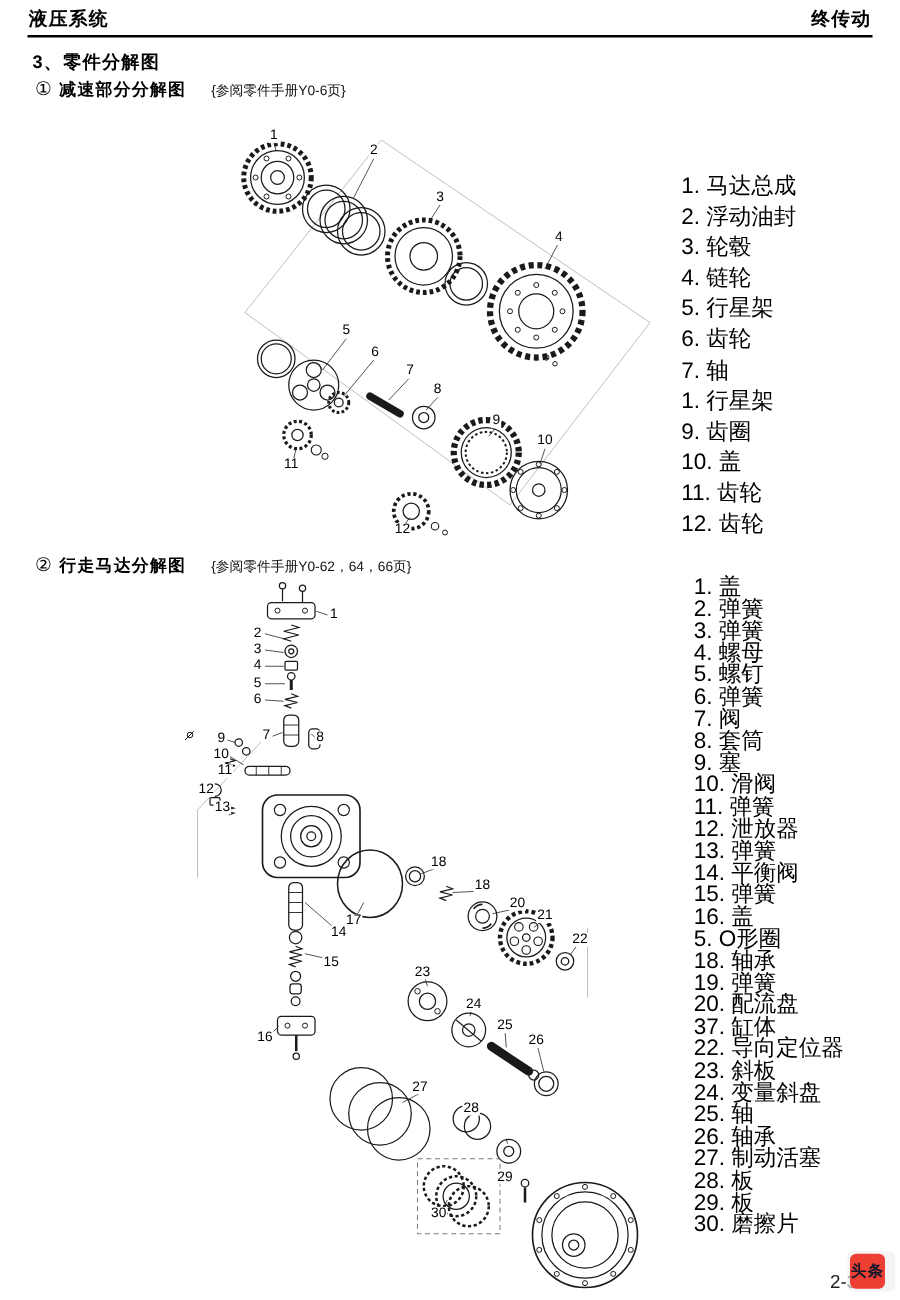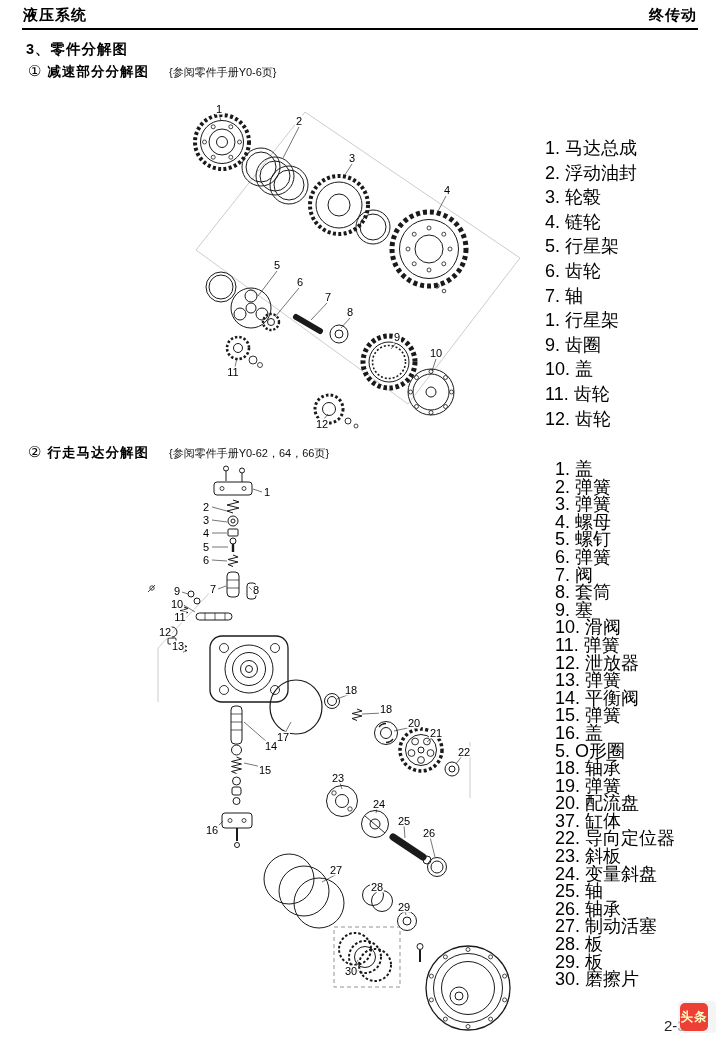--- a/index.html
+++ b/index.html
@@ -33,21 +33,21 @@
   .parts-list.p2 .part-item{height:17.6px;line-height:17.6px;white-space:nowrap;}
   .page-number{position:absolute;right:26px;top:1017px;font-size:15px;color:#222;z-index:1;}
   .watermark{
     position:absolute;right:4px;top:1001px;z-index:2;
     display:flex;align-items:center;gap:5px;
     background:rgba(238,238,238,0.65);
     padding:2px 8px 2px 2px;border-radius:4px;
   }
   .wm-badge{
     width:28px;height:28px;border-radius:5px;
-    color:#fef9c3;font-size:12.5px;font-weight:bold;
+    color:#0f172a;font-size:12.5px;font-weight:bold;
     display:flex;align-items:center;justify-content:center;letter-spacing:1px;
   }
   .wm-text{font-size:18px;font-weight:bold;letter-spacing:1px;}
 </style>
 </head>
 <body>
 
 <div class="page">
 
   <div class="header">
@@ -399,21 +399,21 @@
       <span class="callout" style="left: 386px; top: 709px;">18</span>
       <span class="callout" style="left: 414px; top: 723px;">20</span>
       <span class="callout" style="left: 436px; top: 733px;">21</span>
       <span class="callout" style="left: 464px; top: 752px;">22</span>
       <span class="callout" style="left: 338px; top: 778px;">23</span>
       <span class="callout" style="left: 379px; top: 804px;">24</span>
       <span class="callout" style="left: 404px; top: 821px;">25</span>
       <span class="callout" style="left: 429px; top: 833px;">26</span>
       <span class="callout" style="left: 336px; top: 870px;">27</span>
       <span class="callout" style="left: 377px; top: 887px;">28</span>
-      <span class="callout" style="left: 404px; top: 907px;">29</span>
+      <span class="callout" style="left: 404px; top: 942px;">29</span>
       <span class="callout" style="left: 351px; top: 971px;">30</span>
     </div>
 
   <div class="parts-list p1">
       <div class="part-item">1. 马达总成</div>
       <div class="part-item">2. 浮动油封</div>
       <div class="part-item">3. 轮毂</div>
       <div class="part-item">4. 链轮</div>
       <div class="part-item">5. 行星架</div>
       <div class="part-item">6. 齿轮</div>

